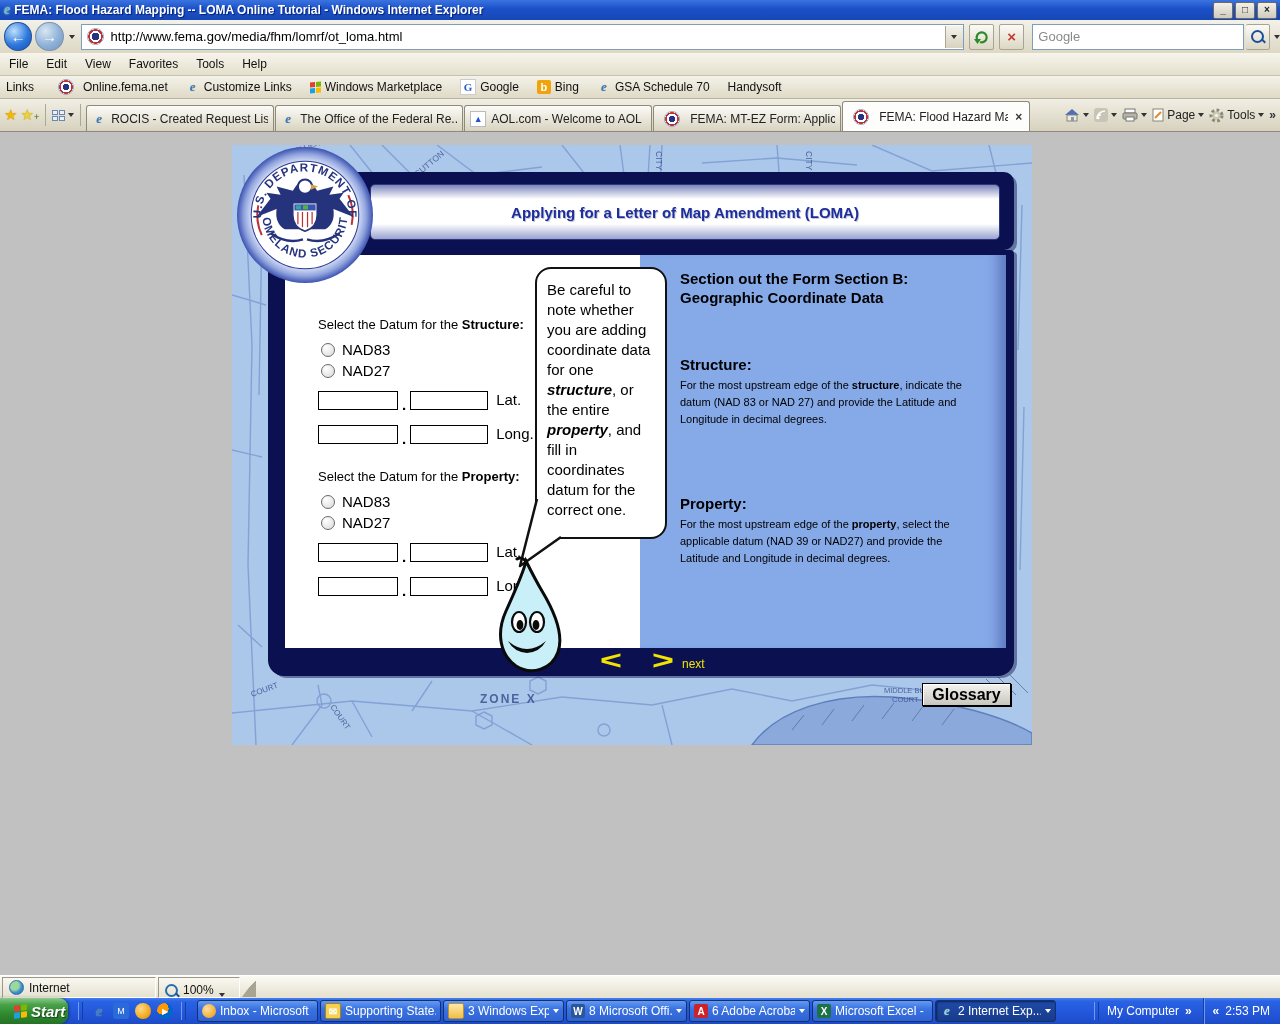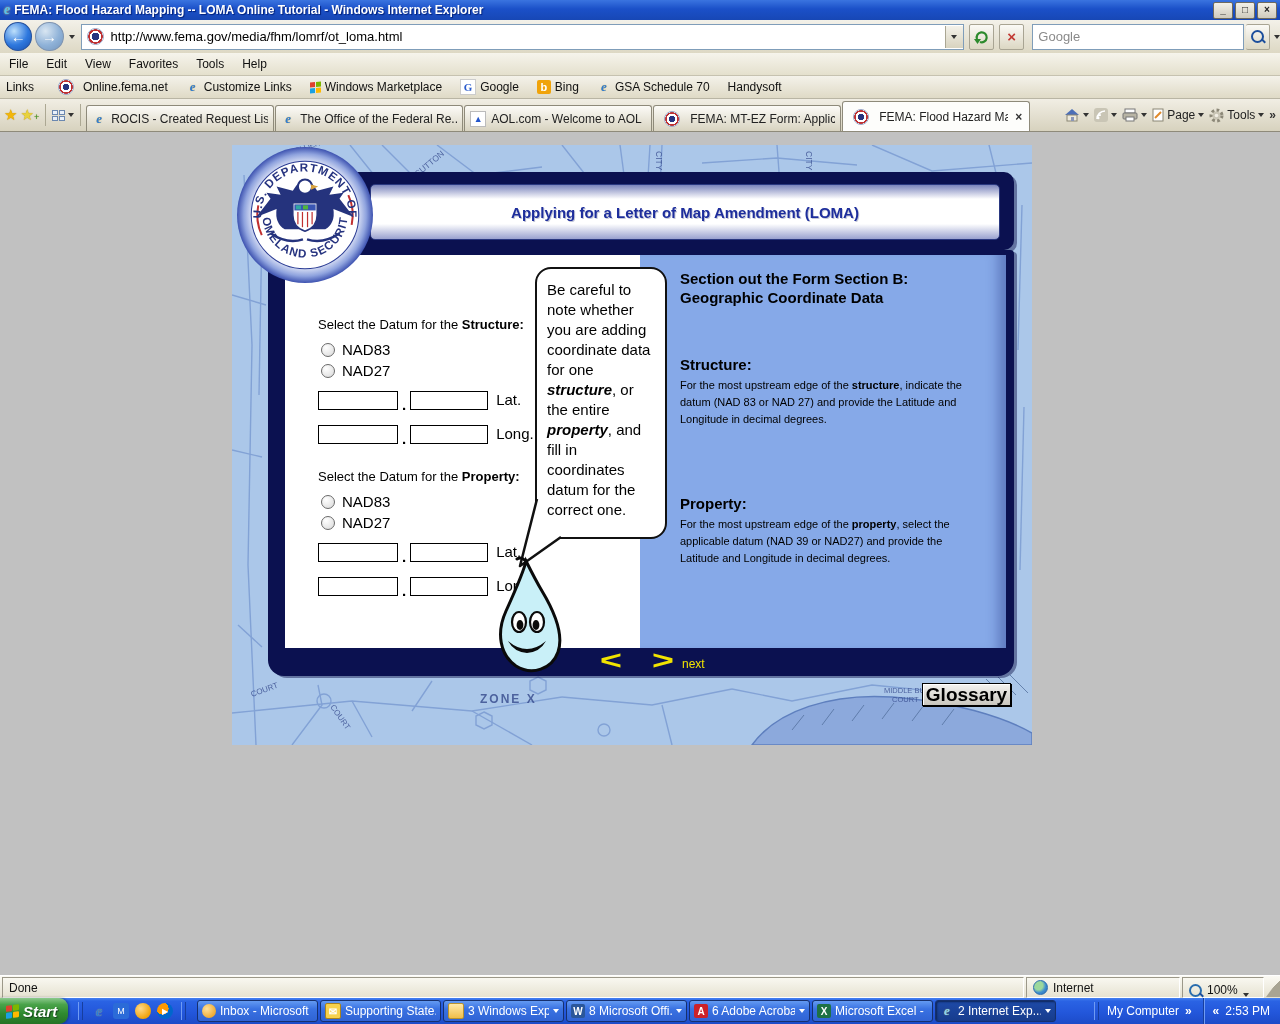--- a/index.html
+++ b/index.html
@@ -133,42 +133,42 @@
 
   .nav-prev,.nav-next{position:absolute;color:#F2E400;font-weight:900;font-size:25px;line-height:24px;
     transform:scaleX(1.5);transform-origin:left;}
   .nav-prev{left:332px;top:398px;}
   .nav-next{left:384px;top:398px;}
   .nav-label{position:absolute;left:414px;top:407px;color:#F2E400;font-size:12px;}
 
   .glossary{position:absolute;left:690px;top:538px;width:87px;height:21px;z-index:2;
     background:linear-gradient(180deg,#F4F3F0,#C9C6BE);border:1px solid #000;
     box-shadow:1px 1px 0 #000, inset 1px 1px 0 #fff;
-    font-size:19px;font-weight:bold;color:#000;display:flex;align-items:center;justify-content:center;}
+    font-size:16px;font-weight:bold;color:#000;display:flex;align-items:center;justify-content:center;}
 
   
   .statusbar{position:absolute;left:0;top:975px;width:1280px;height:23px;
     background:linear-gradient(180deg,#FBFAF4,#E4E0CE);border-top:1px solid #fff;
     display:flex;align-items:center;font-size:12px;color:#111;}
   .pane{height:19px;display:flex;align-items:center;border:1px solid;border-color:#9C9889 #fff #fff #9C9889;
     margin-left:2px;padding:0 6px;}
   .pane.grow{flex:1;}
   .globe{width:13px;height:13px;border-radius:50%;margin-right:5px;
     background:radial-gradient(circle at 35% 35%,#9CD89C 0 35%,#3E8ED0 60%,#2A6DAE);border:1px solid #2A6DAE;}
   .mag.blue{border-color:#2A6DAE;}
   .grip{width:14px;height:19px;margin-left:2px;
     background:linear-gradient(135deg,transparent 50%,#A8A493 50%) ;clip-path:polygon(100% 0,100% 100%,0 100%);}
 
   
   .taskbar{position:absolute;left:0;top:998px;width:1280px;height:26px;
     background:linear-gradient(180deg,#4581F2 0%,#2A63E4 12%,#2357DB 55%,#1C4BC8 100%);
     display:flex;align-items:center;color:#fff;}
   .startbtn{height:26px;width:68px;border-radius:0 9px 9px 0;display:flex;align-items:center;gap:4px;
     background:linear-gradient(180deg,#8CC98C 0%,#4AA34A 25%,#2F8A2F 60%,#257225 100%);
-    box-shadow:1px 0 3px rgba(0,0,0,.4);padding-left:6px;box-sizing:border-box;}
+    box-shadow:1px 0 3px rgba(0,0,0,.4);padding-left:14px;box-sizing:border-box;}
   .start-label{font:bold italic 15px "Liberation Sans",sans-serif;text-shadow:1px 1px 1px #14421A;}
   .winflag{display:grid;grid-template:1fr 1fr/1fr 1fr;gap:1px;width:13px;height:13px;transform:skewY(-8deg);}
   .winflag i{display:block;border-radius:1px;}
   .ql{display:flex;align-items:center;gap:6px;padding:0 8px;}
   .qlicon{width:16px;height:16px;display:flex;align-items:center;justify-content:center;font-size:13px;}
   .tgrip{width:3px;height:18px;border-left:1px solid #6F9BF4;border-right:1px solid #173E9E;margin:0 2px;}
   .tbtn{height:22px;width:121px;margin:0 1px;border-radius:3px;border:1px solid #16306E;
     background:linear-gradient(180deg,#639AF2 0%,#3A72E2 40%,#2F63D4 100%);
     display:flex;align-items:center;gap:4px;padding:0 4px;font-size:12px;box-sizing:border-box;}
   .tbtn.active{background:linear-gradient(180deg,#1E4AA8 0%,#173C8C 100%);box-shadow:inset 1px 1px 2px #0D2558;}
@@ -545,21 +545,20 @@
         <ellipse cx="30" cy="70" rx="3.4" ry="5" fill="#0A0A0A"></ellipse>
         <ellipse cx="46" cy="70" rx="3.4" ry="5" fill="#0A0A0A"></ellipse>
         <path d="M18,86 Q37,102 56,86 Q50,97 37,98 Q24,97 18,86 Z" fill="#0A0A0A"></path>
       </svg>
 
       <div class="glossary">Glossary</div>
     </div>
   </div>
 
   <div class="statusbar">
-    <div class="pane grow">Done</div>
     <div class="pane" style="width:140px;">
       <span class="globe"></span>
       <span>Internet</span>
     </div>
     <div class="pane" style="width:68px;gap:5px;align-items:flex-end;">
       <span class="mag blue"></span>
       <span>100%</span>
       <span class="caret sm"></span>
     </div>
     <div class="grip"></div>

